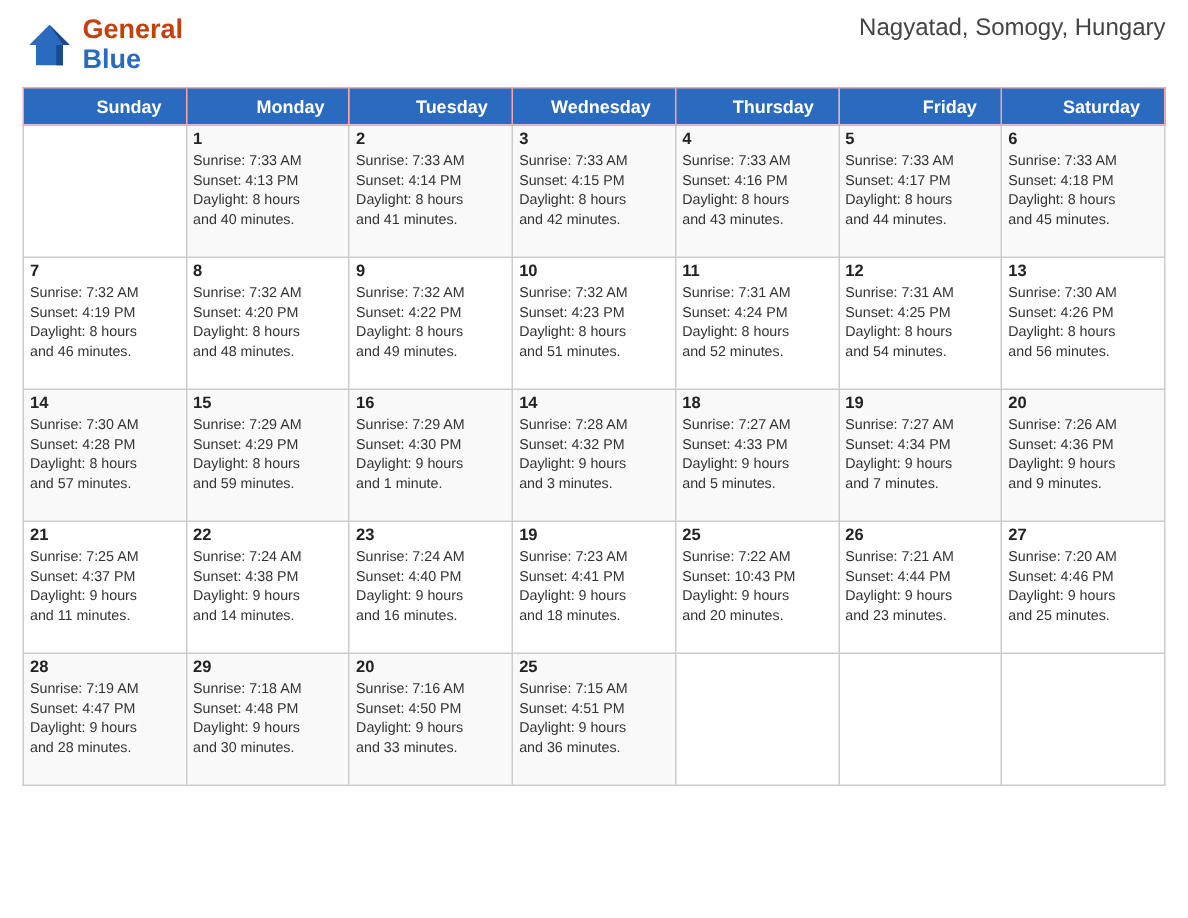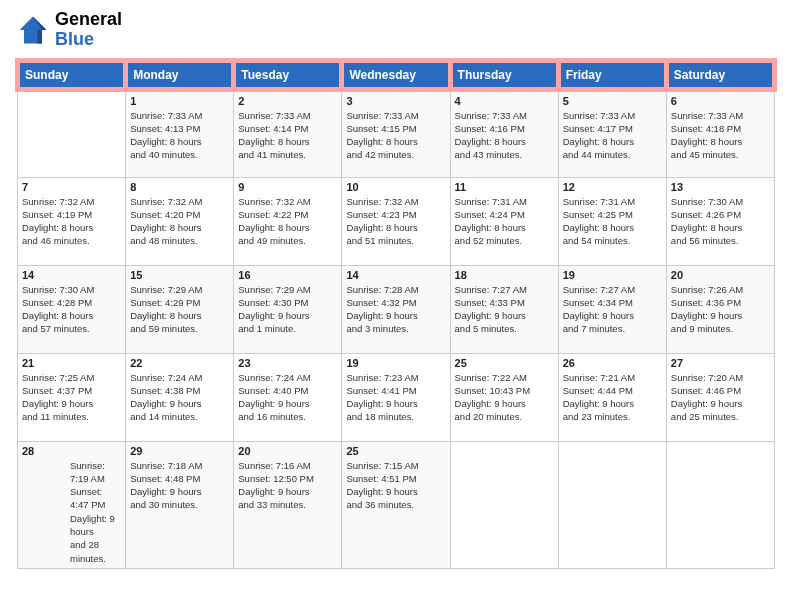--- a/index.html
+++ b/index.html
@@ -25,21 +25,21 @@
       align-items: center;
       gap: 4px;
     }
     .logo-text {
       font-size: 18px;
       font-weight: bold;
       color: #333;
       line-height: 1.1;
     }
     .logo-text span {
-      color: #000000;
+      color: #c2410c;
     }
     .logo-icon {
       width: 36px;
       height: 36px;
     }
     .title-block {
       text-align: right;
     }
     .month-title {
       font-size: 32px;
@@ -52,23 +52,23 @@
     }
     table {
       width: 100%;
       border-collapse: collapse;
       table-layout: fixed;
     }
     thead tr th {
       background-color: #2a6abf;
       color: #fff;
       font-size: 12px;
-      padding: 5px 5px;
-      text-align: left;
-      border: 5px solid #fca5a5;
+      padding: 5px 16px;
+      text-align: right;
+      border: 1px solid #fca5a5;
     }
     tbody tr td {
       vertical-align: top;
       border: 1px solid #ccc;
       padding: 3px 4px;
       font-size: 10px;
       color: #222;
       background: #fff;
       height: 88px;
     }
@@ -99,20 +99,21 @@
       <svg class="logo-icon" viewBox="0 0 40 40">
         <polygon points="20,5 35,20 30,20 30,35 10,35 10,20 5,20" fill="#2a6abf"></polygon>
         <polygon points="20,5 35,20 30,20 30,35 25,35 25,20 30,20" fill="#1a4a8f"></polygon>
       </svg>
       <div class="logo-text">
         <div><span>General</span></div>
         <div><span style="color:#2a6abf">Blue</span></div>
       </div>
     </div>
     <div class="title-block">
+      <div class="location-title">Nagyatad, Somogy, Hungary</div>
     </div>
   </div>
 
   <table>
     <thead>
       <tr id="dow-header">
           <th>Sunday</th>
           <th>Monday</th>
           <th>Tuesday</th>
           <th>Wednesday</th>
@@ -316,36 +317,36 @@
             <span class="day-num">27</span>
             <div class="day-info" style="white-space: pre-line;">Sunrise: 7:20 AM
 Sunset: 4:46 PM
 Daylight: 9 hours
 and 25 minutes.</div>
           </td>
         </tr>
         <tr>
           <td>
             <span class="day-num">28</span>
-            <div class="day-info" style="white-space: pre-line; margin-left: 48px;">Sunrise: 7:19 AM
+            <div class="day-info" style="white-space: pre-line;">Sunrise: 7:19 AM
 Sunset: 4:47 PM
 Daylight: 9 hours
 and 28 minutes.</div>
           </td>
           <td>
             <span class="day-num">29</span>
             <div class="day-info" style="white-space: pre-line;">Sunrise: 7:18 AM
 Sunset: 4:48 PM
 Daylight: 9 hours
 and 30 minutes.</div>
           </td>
           <td>
             <span class="day-num">20</span>
             <div class="day-info" style="white-space: pre-line;">Sunrise: 7:16 AM
-Sunset: 12:50 PM
+Sunset: 4:50 PM
 Daylight: 9 hours
 and 33 minutes.</div>
           </td>
           <td>
             <span class="day-num">25</span>
             <div class="day-info" style="white-space: pre-line;">Sunrise: 7:15 AM
 Sunset: 4:51 PM
 Daylight: 9 hours
 and 36 minutes.</div>
           </td>

